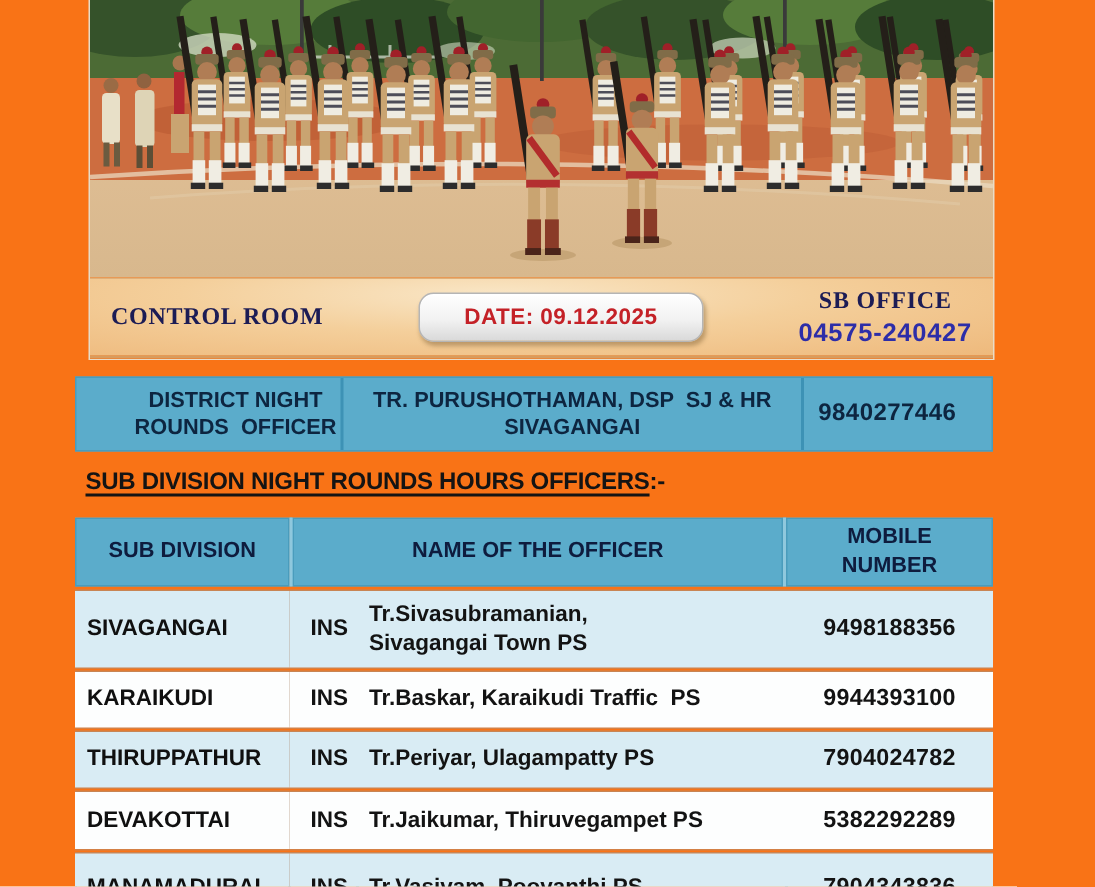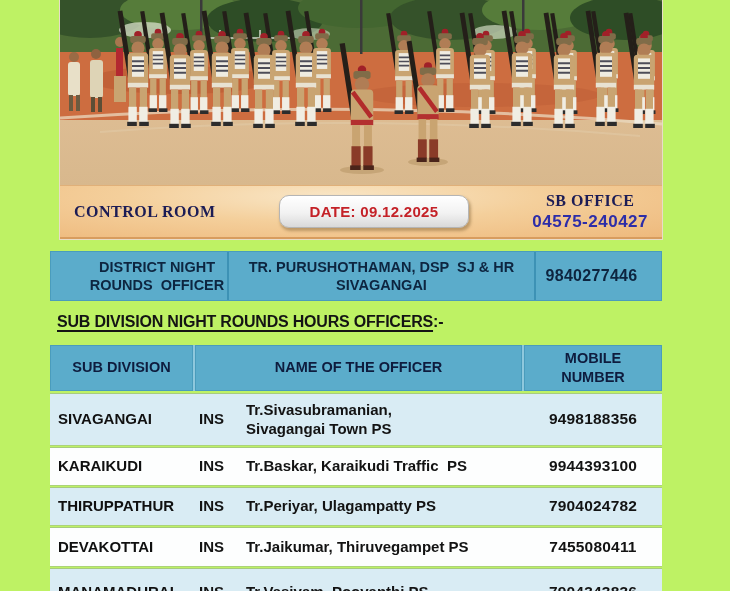--- a/index.html
+++ b/index.html
@@ -1,19 +1,19 @@
 <!DOCTYPE html>
 <html><head>
 <meta charset="utf-8">
 <style>
   * { margin:0; padding:0; box-sizing:border-box; }
   html,body { width:730px; height:591px; overflow:hidden; background:#ffffff;
               font-family:"Liberation Sans", sans-serif; }
 
-  .page { position:relative; width:730px; height:591px; background:#bef264; }
+  .page { position:relative; width:730px; height:591px; background:#f97316; }
 
   
   .photo-wrap { position:absolute; left:60px; top:0; width:602px; height:239px;
                 box-shadow:0 0 0 1px #e8dcc8; }
   .photo-wrap svg { display:block; }
 
   
   .banner { position:absolute; left:0; top:185px; width:602px; height:54px;
             background:linear-gradient(175deg,#f7ddb4 0%,#f3c78e 34%,#f8e3c0 55%,#f1c185 82%,#eab briefly 100%);
             background:radial-gradient(ellipse at 45% 20%, #f9e6c6 0%, #f4cf9b 45%, #eeb97c 100%);
@@ -53,21 +53,21 @@
                    border-collapse:separate; border-spacing:0 3px; }
   table.officers th, table.officers td { white-space:pre-wrap; line-height:1.3; }
   table.officers thead th { background:#5baccb; color:#0e1c3e; font-size:14.5px;
                             font-weight:bold; height:40px; padding:4px 6px;
                             box-shadow:0 0 0 1px #4a9cbc inset; }
   th.h-sub { width:143px; }
   th.h-name { width:342px; border-left:2px solid #8fc8dd; border-right:2px solid #8fc8dd; }
   th.h-mob { width:138px; font-size:14px; }
   td { font-weight:bold; color:#131313; padding:6px 6px; }
   td.c-sub { font-size:15px; padding-left:8px; color:#101010; }
-  td.c-rank { font-size:15px; text-align:left; width:45px; }
+  td.c-rank { font-size:15px; text-align:right; width:45px; }
   td.c-name { font-size:15px; padding-left:8px; }
   td.c-mob { font-size:15.5px; text-align:center; letter-spacing:.2px; }
   tr.row-a td { background:#d9ecf4; }
   tr.row-b td { background:#fdfefe; }
   tbody tr td { box-shadow:0 -1px 0 rgba(140,155,160,.45), 0 1px 0 rgba(140,155,160,.35); }
   tr.r1 td { height:42px; }
   tr.r2 td, tr.r3 td { height:37px; }
   tr.r4 td { height:38px; }
   tr.r5 td { height:46px; }
 </style>
@@ -238,21 +238,21 @@
       <tr class="row-a r3">
         <td class="c-sub">THIRUPPATHUR</td>
         <td class="c-rank">INS</td>
         <td class="c-name">Tr.Periyar, Ulagampatty PS</td>
         <td class="c-mob">7904024782</td>
       </tr>
       <tr class="row-b r4">
         <td class="c-sub">DEVAKOTTAI</td>
         <td class="c-rank">INS</td>
         <td class="c-name">Tr.Jaikumar, Thiruvegampet PS</td>
-        <td class="c-mob">7455080411</td>
+        <td class="c-mob">5382292289</td>
       </tr>
       <tr class="row-a r5">
         <td class="c-sub">MANAMADURAI</td>
         <td class="c-rank">INS</td>
         <td class="c-name">Tr.Vasivam, Poovanthi PS</td>
         <td class="c-mob">7904343836</td>
       </tr>
     </tbody>
   </table>
 

